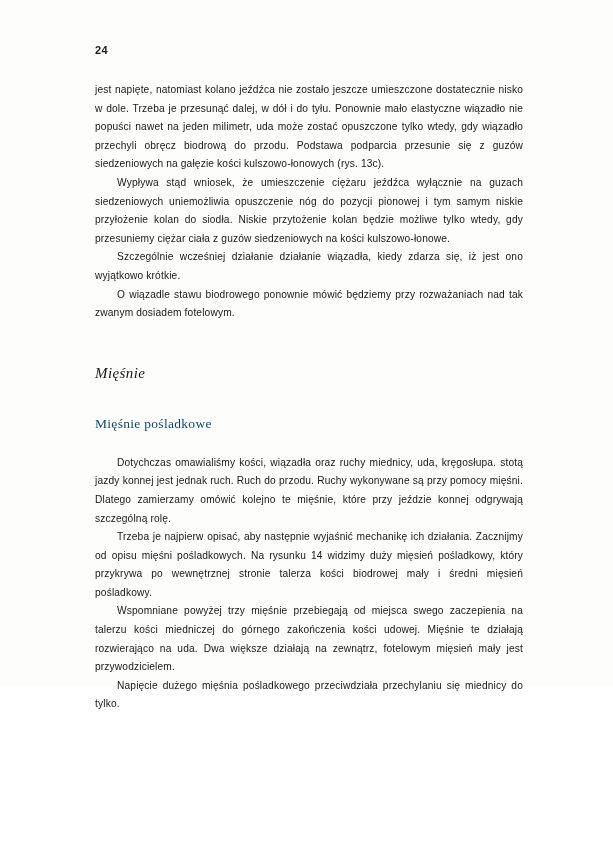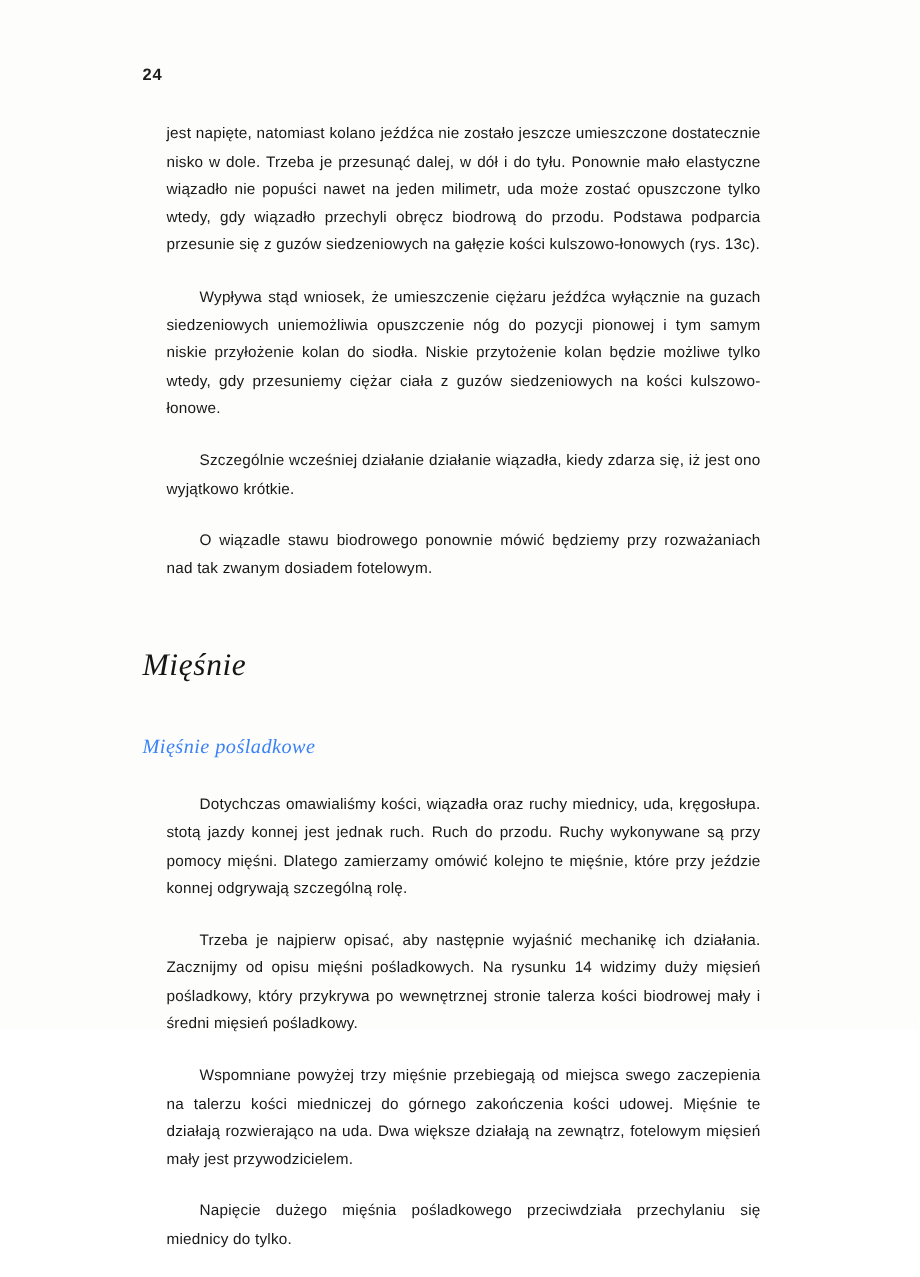--- a/index.html
+++ b/index.html
@@ -34,49 +34,48 @@
     font-weight: bold;
     letter-spacing: 0.5px;
     color: #1d1d1d;
     margin-bottom: 25px;
   }
   p.body-par {
     font-family: "Liberation Sans", sans-serif;
     font-size: 10.2px;
     line-height: 18.6px;
     text-align: justify;
-    margin: 16px;
+    margin: 0;
     letter-spacing: 0.15px;
     color: #171717;
   }
   p.indent {
     text-indent: 22px;
   }
   
   .fade-1 { color: #4a4a4a; }
   .fade-2 { color: #646464; }
   .fade-3 { color: #7d7d7d; }
 
   h1.section-title {
     font-family: "Liberation Serif", serif;
     font-style: italic;
-    font-size: 21px;
+    font-size: 15px;
     font-weight: normal;
     margin: 42px 0 34px 0;
     letter-spacing: 0.4px;
     color: #161616;
   }
   h2.sub-title {
     font-family: "Liberation Serif", serif;
-    font-style: italic;
     font-size: 13.5px;
     font-weight: normal;
     margin: 0 0 22px 0;
     letter-spacing: 0.3px;
-    color: #3b82f6;
+    color: #0c4a6e;
   }
 </style>
 </head>
 <body>
 
 <div class="page">
   <div class="content">
 
     <div class="folio">24</div>
 

